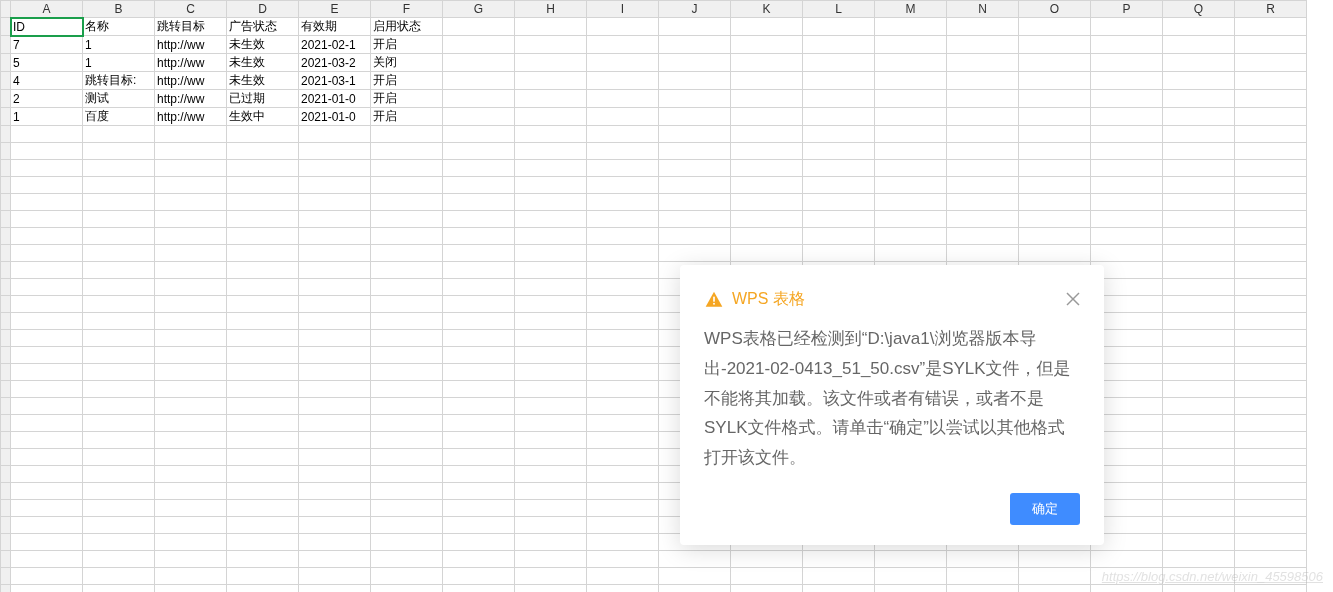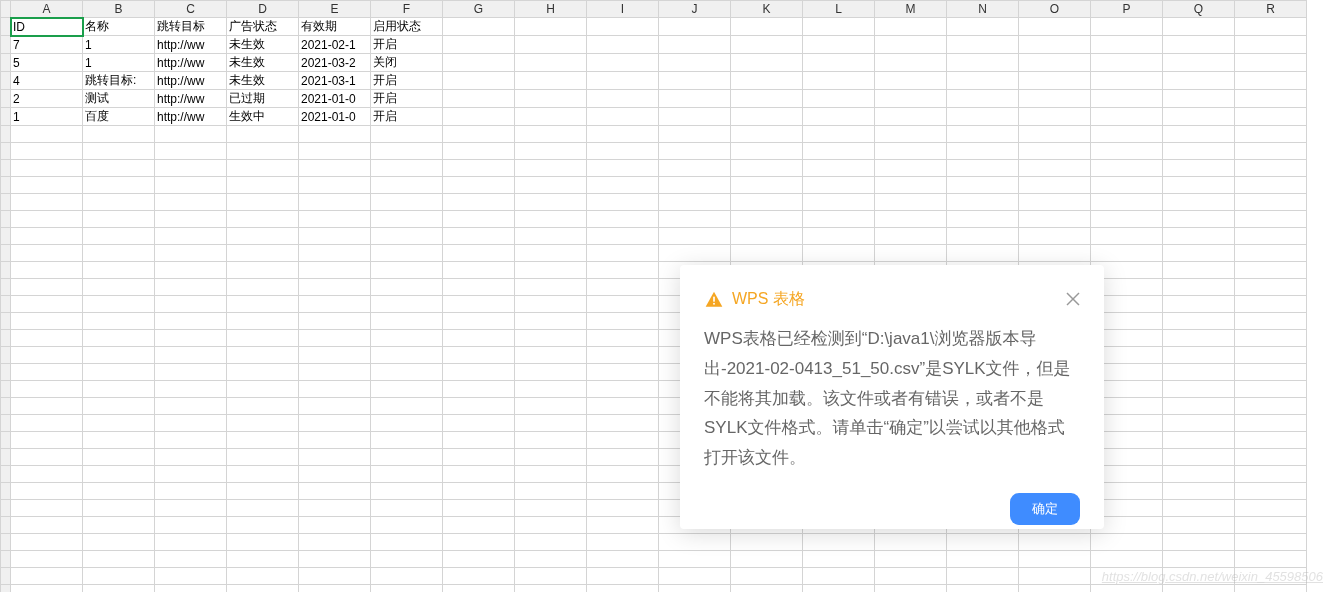--- a/index.html
+++ b/index.html
@@ -63,21 +63,21 @@
       pointer-events: none;
     }
     .dialog {
       position: absolute;
       top: 265px;
       left: 680px;
       width: 424px;
       background: #fff;
       box-shadow: 0 4px 24px rgba(0,0,0,0.15);
       border-radius: 4px;
-      padding: 24px 24px 4px 24px;
+      padding: 24px 24px 20px 24px;
       pointer-events: auto;
     }
     .dialog-header {
       display: flex;
       align-items: center;
       justify-content: space-between;
       margin-bottom: 14px;
     }
     .dialog-title-wrap {
       display: flex;
@@ -104,21 +104,21 @@
     }
     .dialog-footer {
       text-align: right;
     }
     .ok-btn {
       background: #3f8cff;
       color: #fff;
       border: none;
       padding: 7px 22px;
       font-size: 13px;
-      border-radius: 9px;
+      border-radius: 3px;
       cursor: pointer;
     }
     .watermark {
       position: absolute;
       right: 10px;
       bottom: 8px;
       color: rgba(180,180,180,0.4);
       font-size: 13px;
       font-style: italic;
       pointer-events: none;

